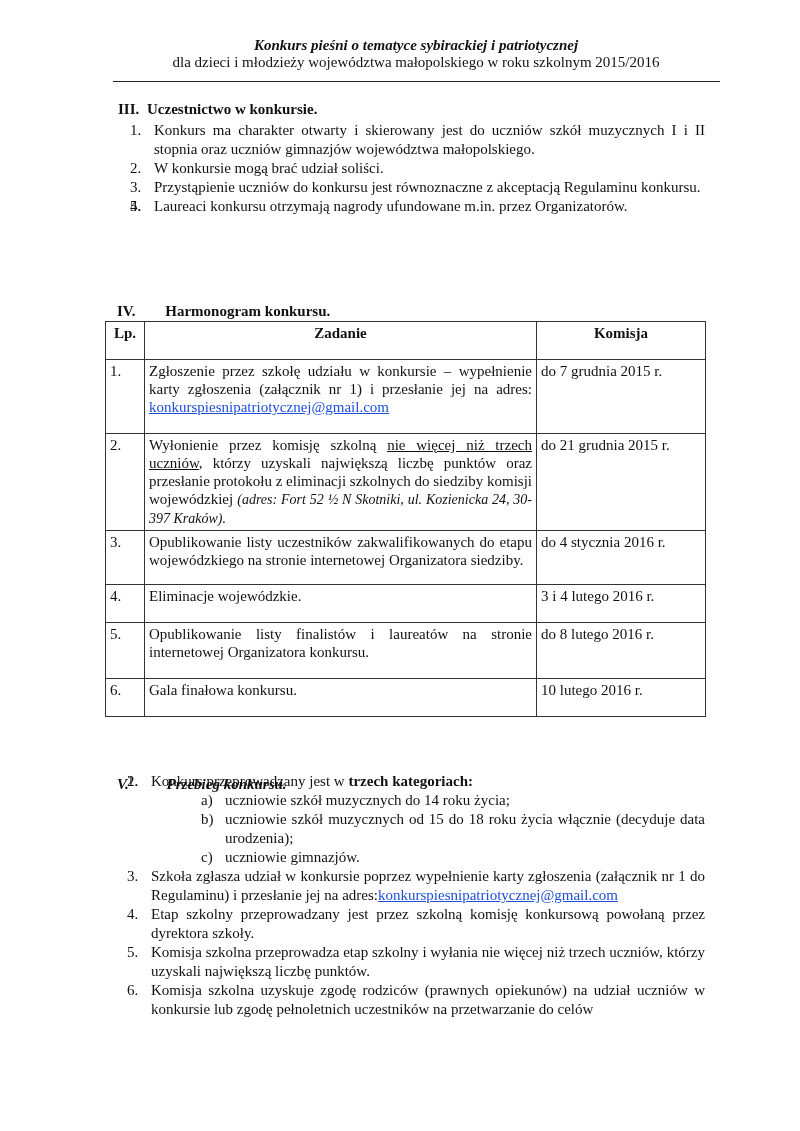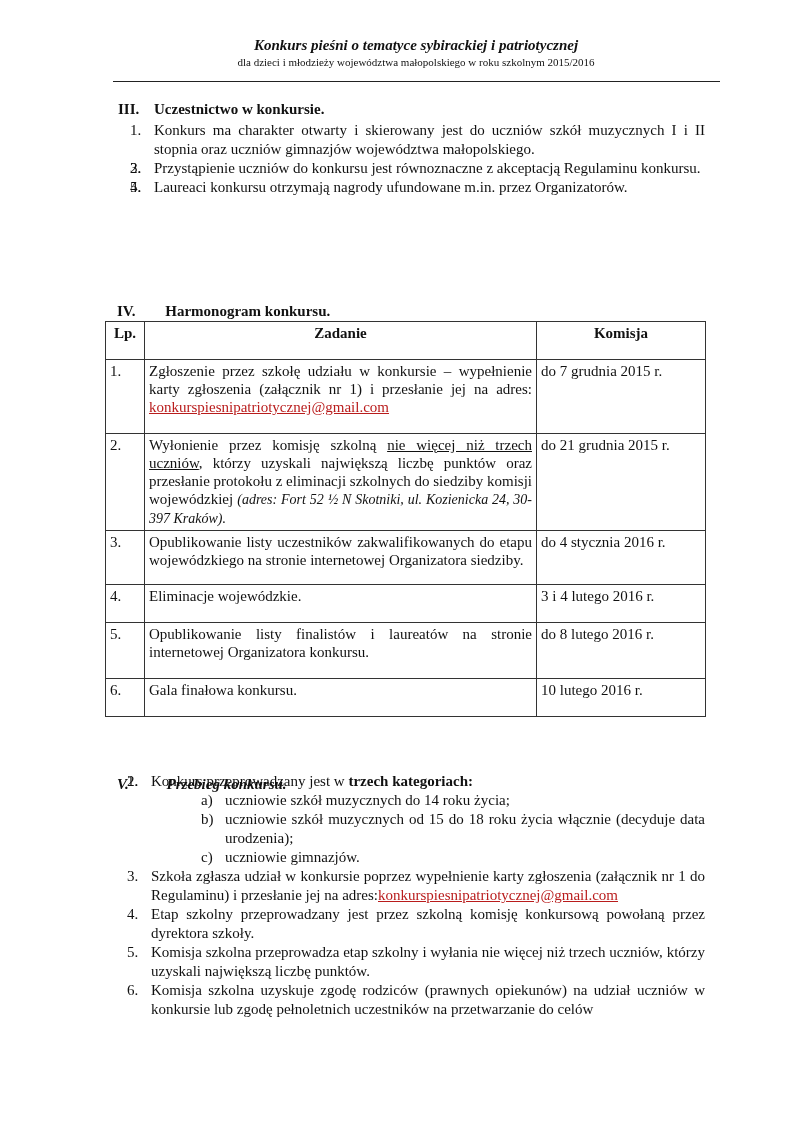--- a/index.html
+++ b/index.html
@@ -2,57 +2,57 @@
 <html><head>
 <meta charset="utf-8">
 <style>
   html, body { margin: 0; padding: 0; background: #ffffff; }
   body {
     width: 800px; height: 1131px; position: relative; overflow: hidden;
     font-family: "Liberation Serif", serif; color: #111; font-size: 15px;
   }
   .header { position: absolute; left: 113px; top: 37px; width: 606px; text-align: center; line-height: 17px; }
   .header .title { font-weight: bold; font-style: italic; font-size: 15px; }
-  .header .subtitle { font-size: 11px; }
+  .header .subtitle { font-size: 15px; }
   .header-rule { position: absolute; left: 113px; top: 81px; width: 607px; height: 1px; background: #222; }
 
   .section-head { position: absolute; font-weight: bold; font-size: 15px; }
   ol.list { position: absolute; margin: 0; padding: 0; list-style: none; }
   ol.list li { position: relative; padding-left: 24px; line-height: 19px; text-align: justify; }
   ol.list li .marker { position: absolute; left: 0; top: 0; }
   .sub { list-style: none; margin: 0; padding: 0 0 0 50px; }
   .sub li { position: relative; padding-left: 20px; line-height: 19px; }
   .sub li .marker { position: absolute; left: 0; }
 
   table.sched { position: absolute; left: 105px; top: 321px; width: 601px; border-collapse: collapse; padding-left: 24px; }
   table.sched td, table.sched th { border: 1px solid #333; vertical-align: top; padding: 2px 4px; line-height: 18px; font-size: 15px; }
   table.sched th { font-weight: bold; text-align: center; }
   .c-lp { width: 30px; }
   .c-task { width: 383px; text-align: justify; }
   .c-term { width: 160px; }
-  a.mail { color: #b91c1c; text-decoration: underline; }
+  a.mail { color: #1d4ed8; text-decoration: underline; }
   .u { text-decoration: underline; }
   .addr { font-style: italic; font-size: 14px; }
 </style>
 </head>
 <body>
 
 <div class="header">
   <div class="title">Konkurs pieśni o tematyce sybirackiej i patriotycznej</div>
   <div class="subtitle">dla dzieci i młodzieży województwa małopolskiego w roku szkolnym 2015/2016</div>
 </div>
 <div class="header-rule"></div>
 
 <div class="section-head" style="left:118px; top:101px;">
   <span>III.</span>
-  <span style="margin-left:11px;">Uczestnictwo w konkursie.</span>
+  <span style="margin-left:4px;">Uczestnictwo w konkursie.</span>
 </div>
 <ol class="list" style="left:130px; top:121px; width:575px;">
   <li><span class="marker">1.</span><span>Konkurs ma charakter otwarty i skierowany jest do uczniów szkół muzycznych I i II stopnia oraz uczniów gimnazjów województwa małopolskiego.</span></li>
-  <li><span class="marker">2.</span></li>
+  <li><span class="marker">2.</span><span>W konkursie mogą brać udział soliści.</span></li>
   <li><span class="marker">3.</span><span>Przystąpienie uczniów do konkursu jest równoznaczne z akceptacją Regulaminu konkursu.</span></li>
   <li><span class="marker">4.</span></li>
   <li><span class="marker">5.</span><span>Laureaci konkursu otrzymają nagrody ufundowane m.in. przez Organizatorów.</span></li>
 </ol>
 
 <div class="section-head" style="left:117px; top:303px;">
   <span>IV.</span>
   <span style="margin-left:26px;">Harmonogram konkursu.</span>
 </div>
 <table class="sched">

